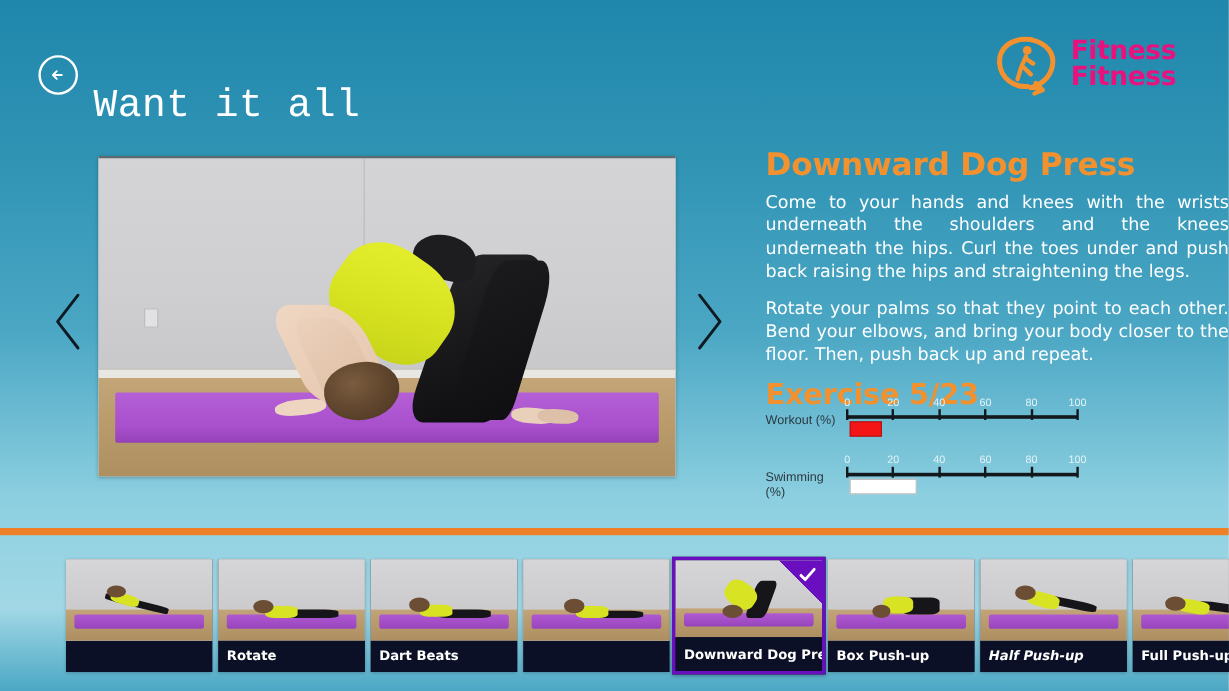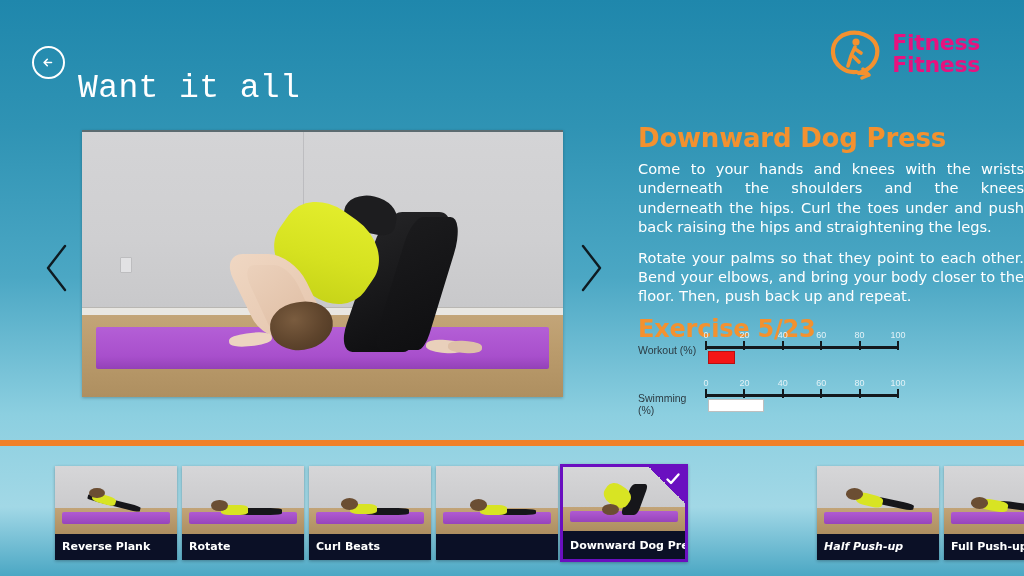--- a/index.html
+++ b/index.html
@@ -271,21 +271,20 @@
 <div id="filmstrip">
     <div class="thumb-card" style="left: 55px;">
       <div class="thumb-img">
         <div class="t-wall"></div>
         <div class="t-floor"></div>
         <div class="t-mat"></div>
         <div class="t-body" style="left: 26%; top: 50%; width: 44%; height: 9%; transform: rotate(14deg); border-radius: 20%;"></div>
         <div class="t-shirt" style="left: 30%; top: 43%; width: 20%; height: 14%; transform: rotate(16deg); border-radius: 30%;"></div>
         <div class="t-head" style="left: 28%; top: 33%; width: 13%; height: 15%;"></div>
       </div>
-      <div class="thumb-label">Reverse Plank</div>
     </div>
     <div class="thumb-card" style="left: 182px;">
       <div class="thumb-img">
         <div class="t-wall"></div>
         <div class="t-floor"></div>
         <div class="t-mat"></div>
         <div class="t-body" style="left: 44%; top: 62%; width: 38%; height: 10%; border-radius: 25%;"></div>
         <div class="t-shirt" style="left: 32%; top: 58%; width: 22%; height: 14%; border-radius: 30%;"></div>
         <div class="t-head" style="left: 24%; top: 50%; width: 14%; height: 17%;"></div>
       </div>
@@ -293,21 +292,21 @@
     </div>
     <div class="thumb-card" style="left: 309px;">
       <div class="thumb-img">
         <div class="t-wall"></div>
         <div class="t-floor"></div>
         <div class="t-mat"></div>
         <div class="t-body" style="left: 46%; top: 62%; width: 36%; height: 10%; border-radius: 25%;"></div>
         <div class="t-shirt" style="left: 34%; top: 56%; width: 22%; height: 15%; border-radius: 30%;"></div>
         <div class="t-head" style="left: 26%; top: 48%; width: 14%; height: 17%;"></div>
       </div>
-      <div class="thumb-label">Curl Beats</div>
+      <div class="thumb-label">Dart Beats</div>
     </div>
     <div class="thumb-card" style="left: 436px;">
       <div class="thumb-img">
         <div class="t-wall"></div>
         <div class="t-floor"></div>
         <div class="t-mat"></div>
         <div class="t-body" style="left: 48%; top: 63%; width: 34%; height: 10%; border-radius: 25%;"></div>
         <div class="t-shirt" style="left: 36%; top: 57%; width: 22%; height: 15%; border-radius: 30%;"></div>
         <div class="t-head" style="left: 28%; top: 49%; width: 14%; height: 17%;"></div>
       </div>
@@ -321,20 +320,31 @@
         <div class="t-shirt" style="left: 34%; top: 28%; width: 22%; height: 32%; transform: rotate(34deg); border-radius: 40%;"></div>
         <div class="t-head" style="left: 32%; top: 58%; width: 14%; height: 17%;"></div>
       </div>
       <div class="check-corner">
         <svg width="16" height="16" viewBox="0 0 16 16">
           <path d="M2.5 8.5 L6 12 L13.5 3.5" stroke="#ffffff" stroke-width="2.4" fill="none" stroke-linecap="round" stroke-linejoin="round"></path>
         </svg>
       </div>
       <div class="thumb-label">Downward Dog Press</div>
     </div>
+    <div class="thumb-card" style="left: 690px;">
+      <div class="thumb-img">
+        <div class="t-wall"></div>
+        <div class="t-floor"></div>
+        <div class="t-mat"></div>
+        <div class="t-body" style="left: 50%; top: 48%; width: 26%; height: 20%; border-radius: 25%;"></div>
+        <div class="t-shirt" style="left: 38%; top: 46%; width: 20%; height: 20%; border-radius: 35%;"></div>
+        <div class="t-head" style="left: 30%; top: 56%; width: 13%; height: 16%;"></div>
+      </div>
+      <div class="thumb-label">Box Push-up</div>
+    </div>
     <div class="thumb-card" style="left: 817px; font-style: italic;">
       <div class="thumb-img">
         <div class="t-wall"></div>
         <div class="t-floor"></div>
         <div class="t-mat"></div>
         <div class="t-body" style="left: 46%; top: 50%; width: 34%; height: 11%; transform: rotate(12deg); border-radius: 25%;"></div>
         <div class="t-shirt" style="left: 32%; top: 41%; width: 22%; height: 17%; transform: rotate(14deg); border-radius: 32%;"></div>
         <div class="t-head" style="left: 24%; top: 33%; width: 14%; height: 17%;"></div>
       </div>
       <div class="thumb-label">Half Push-up</div>

